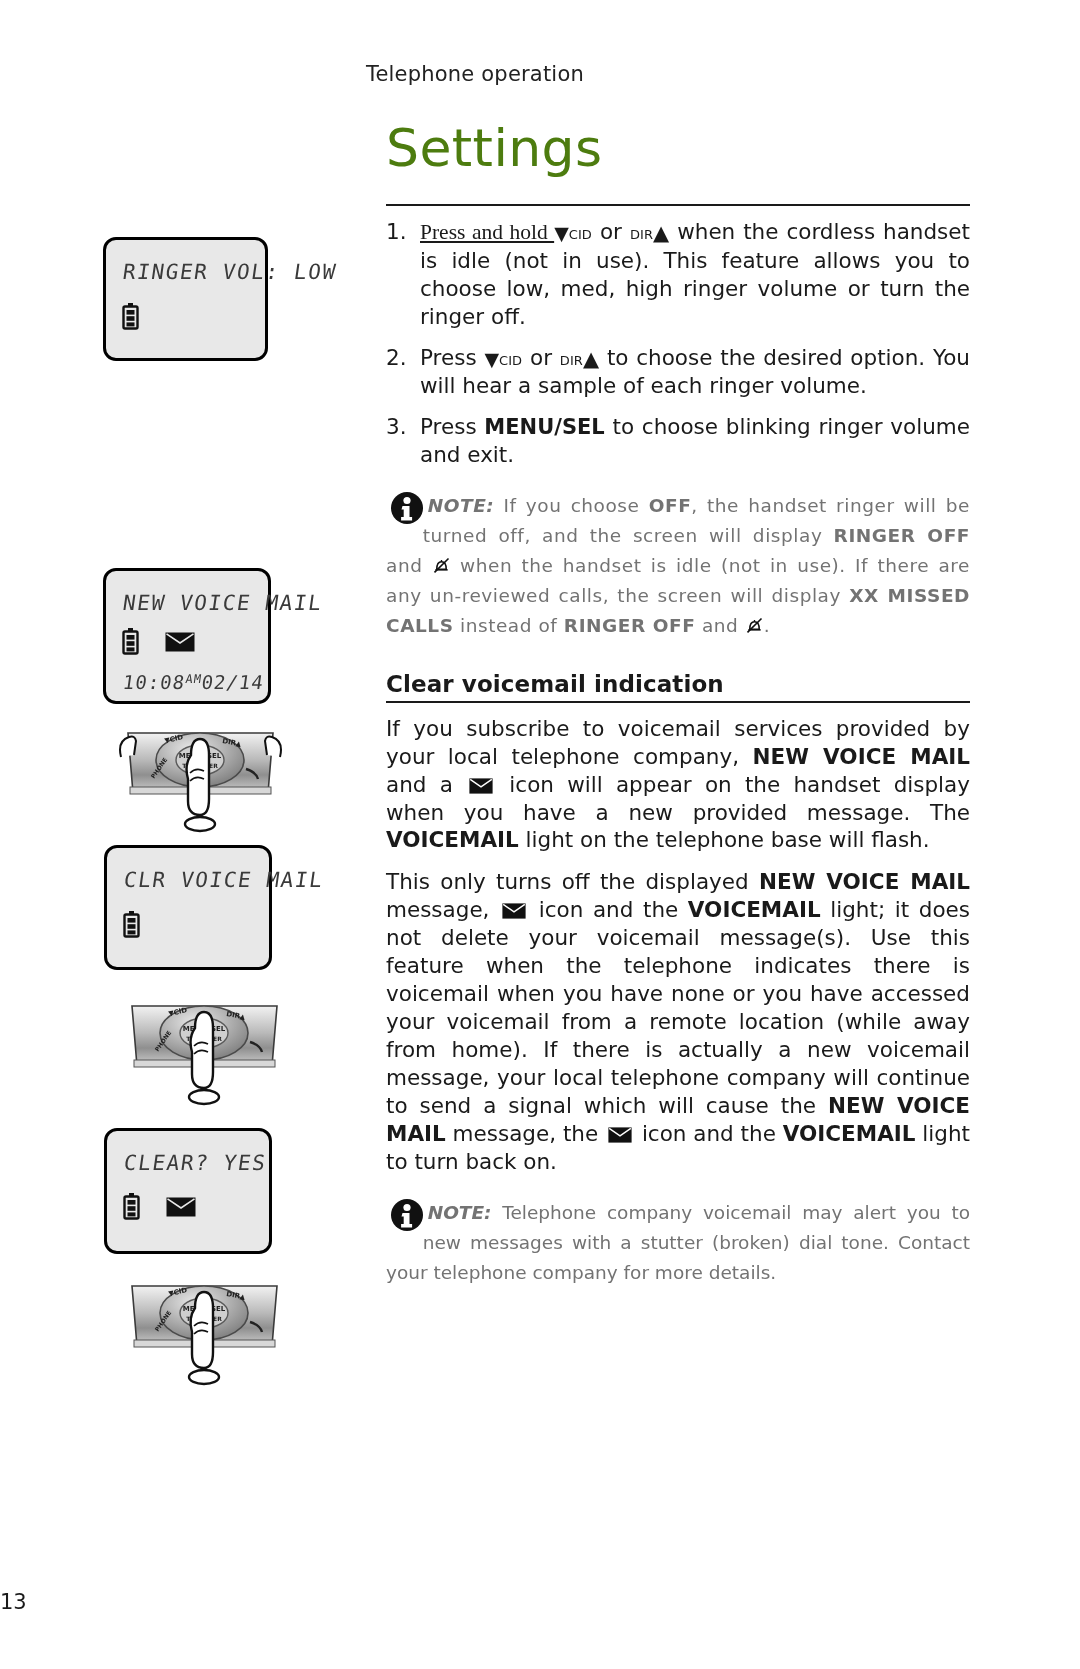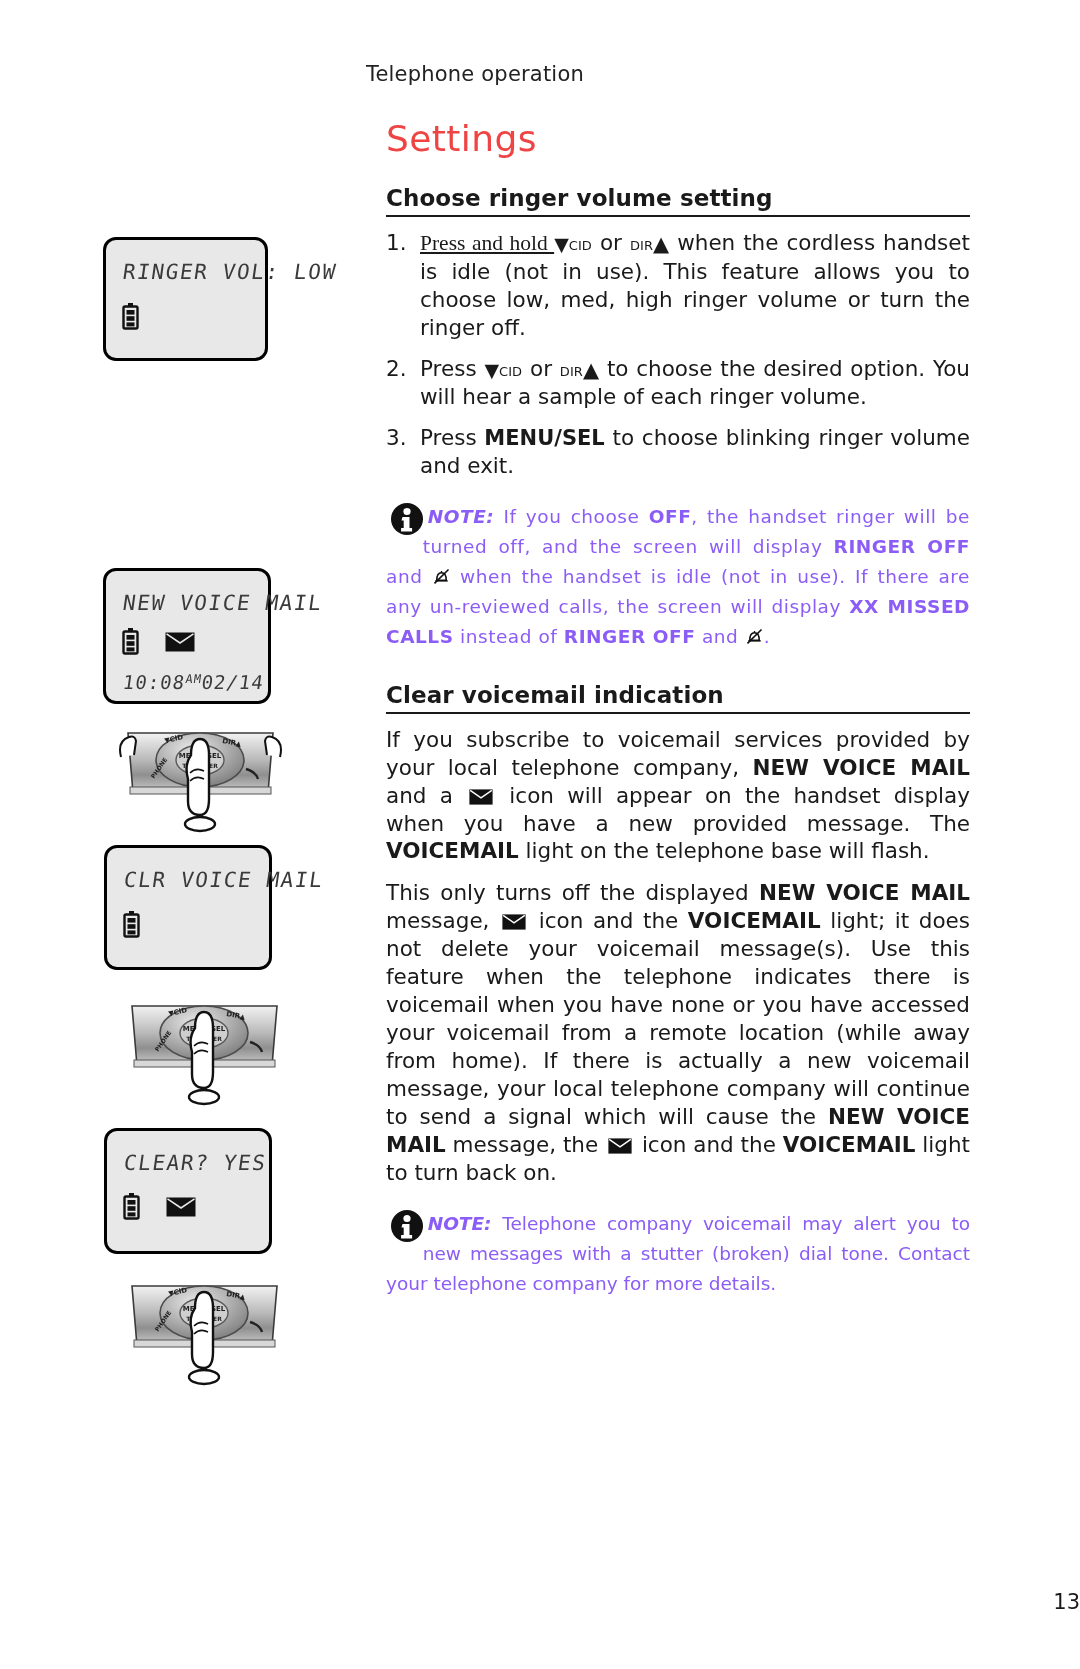--- a/index.html
+++ b/index.html
@@ -28,25 +28,25 @@
 
   
   .col-main {
     position: absolute;
     left: 386px;
     top: 118px;
     width: 584px;
   }
 
   h1.page-title {
-    font-size: 36px;
+    font-size: 52px;
     font-weight: 400;
     margin: 0 0 26px 0;
     letter-spacing: 0.4px;
-    color: #ef4444;
+    color: #4d7c0f;
   }
 
   h2.section-head {
     font-size: 23px;
     font-weight: bold;
     margin: 0 0 4px 0;
     letter-spacing: 0.1px;
   }
   .rule {
     border: none;
@@ -97,21 +97,21 @@
   }
   .tri-up { font-size: 21px; }
 
   
   .note {
     position: relative;
     margin-top: 22px;
     font-size: 18.5px;
     line-height: 1.62;
     text-align: justify;
-    color: #8b5cf6;
+    color: #737373;
   }
   .note .note-body { margin: 0; }
   .note.tracked .note-body { letter-spacing: 0.55px; }
   .note-icon {
     float: left;
     width: 34px;
     height: 34px;
     margin: 0 6px 0 4px;
     shape-outside: circle(50%);
   }
@@ -193,21 +193,21 @@
   .lcd .time-row .ampm { font-size: 12px; vertical-align: 6px; }
 
   .handset-img { position: absolute; }
 
   
   .folio {
     position: absolute;
     left: 0;
     right: 0;
     top: 1590px;
-    text-align: right;
+    text-align: left;
     font-size: 21px;
   }
   .folio-inner { display: inline-block; }
 </style>
 </head>
 <body>
 
 <div class="running-head">Telephone operation</div>
 
 <div class="col-left">
@@ -382,21 +382,20 @@
       <path d="M72 54 q6 -6 14 -2" stroke="#111" stroke-width="1.6" fill="none"></path>
     </svg>
   </div>
 
 </div>
 
 <div class="col-main">
 
   <h1 class="page-title">Settings</h1>
 
-  <h2 class="section-head">Choose ringer volume setting</h2>
   <hr class="rule">
   <ol class="steps" id="steps-ringer">
       <li><span class="num">1.</span><span class="underline">Press and hold </span><span class="tri">▼</span><span class="key">CID</span><span> or </span><span class="key">DIR</span><span class="tri tri-up"> ▲</span><span> when the cordless handset is idle (not in use). This feature allows you to choose low, med, high ringer volume or turn the ringer off.</span></li>
       <li><span class="num">2.</span><span>Press </span><span class="tri">▼</span><span class="key">CID</span><span> or </span><span class="key">DIR</span><span class="tri tri-up"> ▲</span><span> to choose the desired option. You will hear a sample of each ringer volume.</span></li>
       <li><span class="num">3.</span><span>Press </span><span class="key-lg">MENU/SEL</span><span> to choose blinking ringer volume and exit.</span></li>
     </ol>
 
   <div class="note tracked">
     <span class="note-icon">
       <svg width="34" height="34" viewBox="0 0 34 34">

